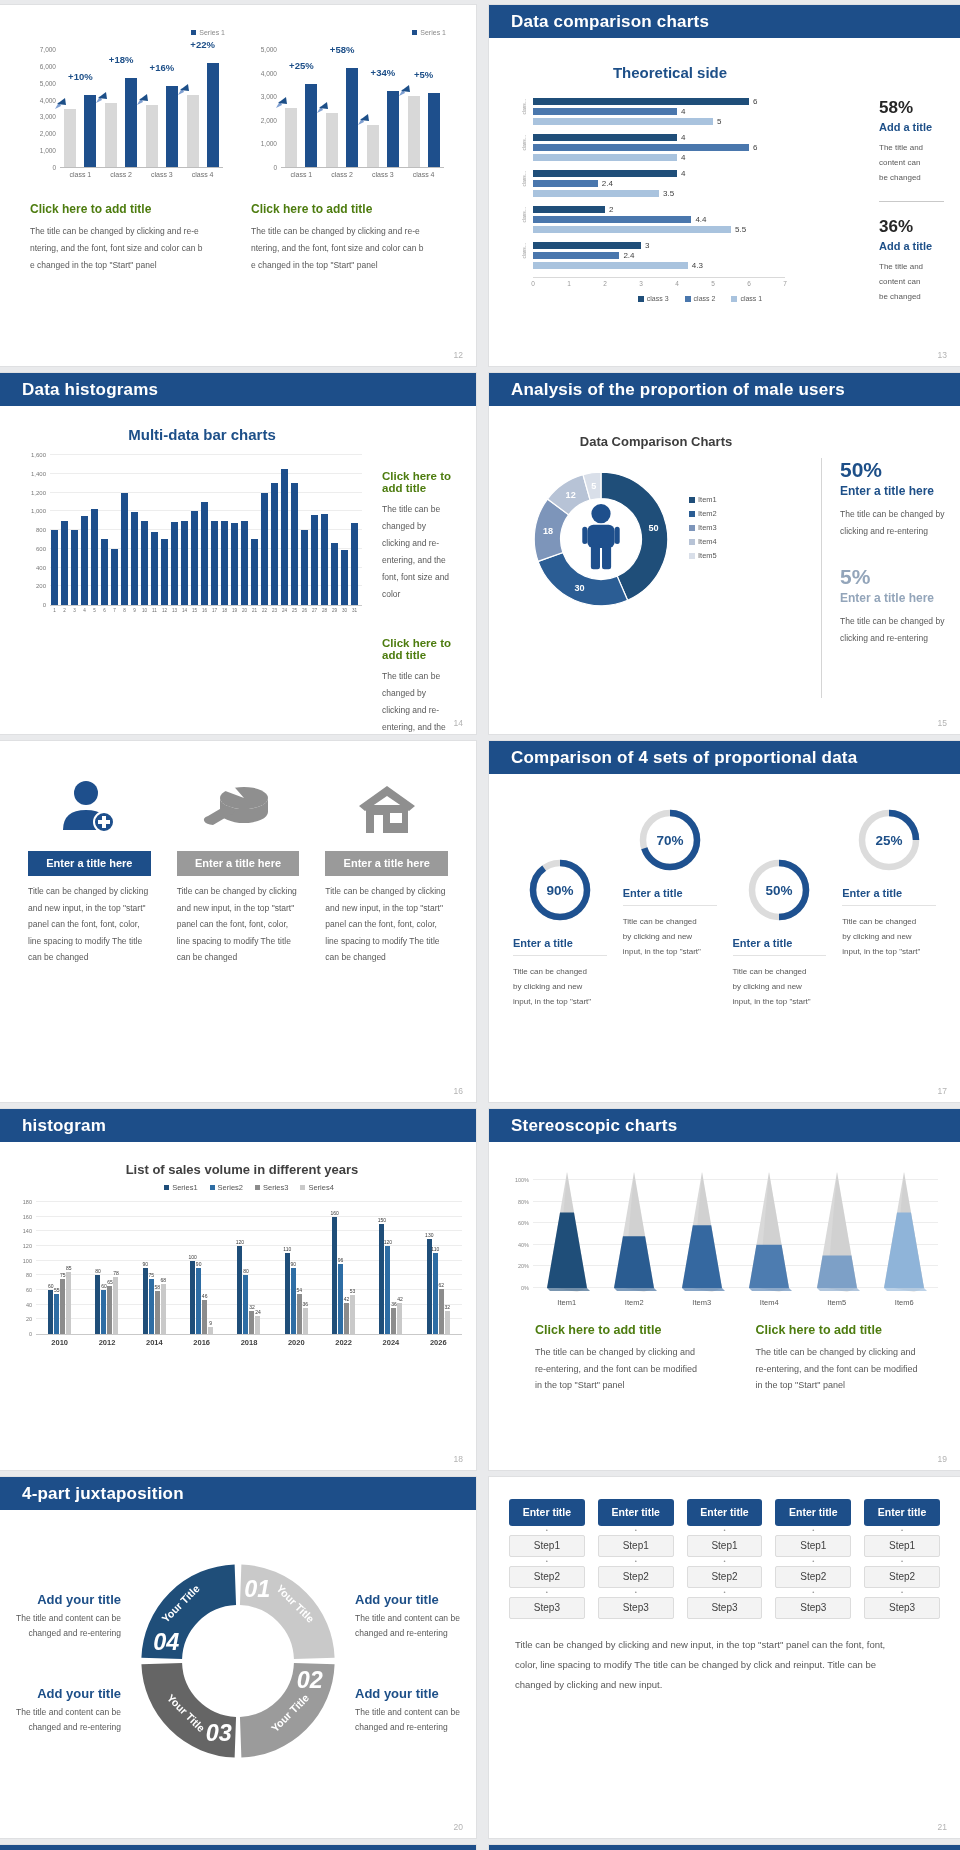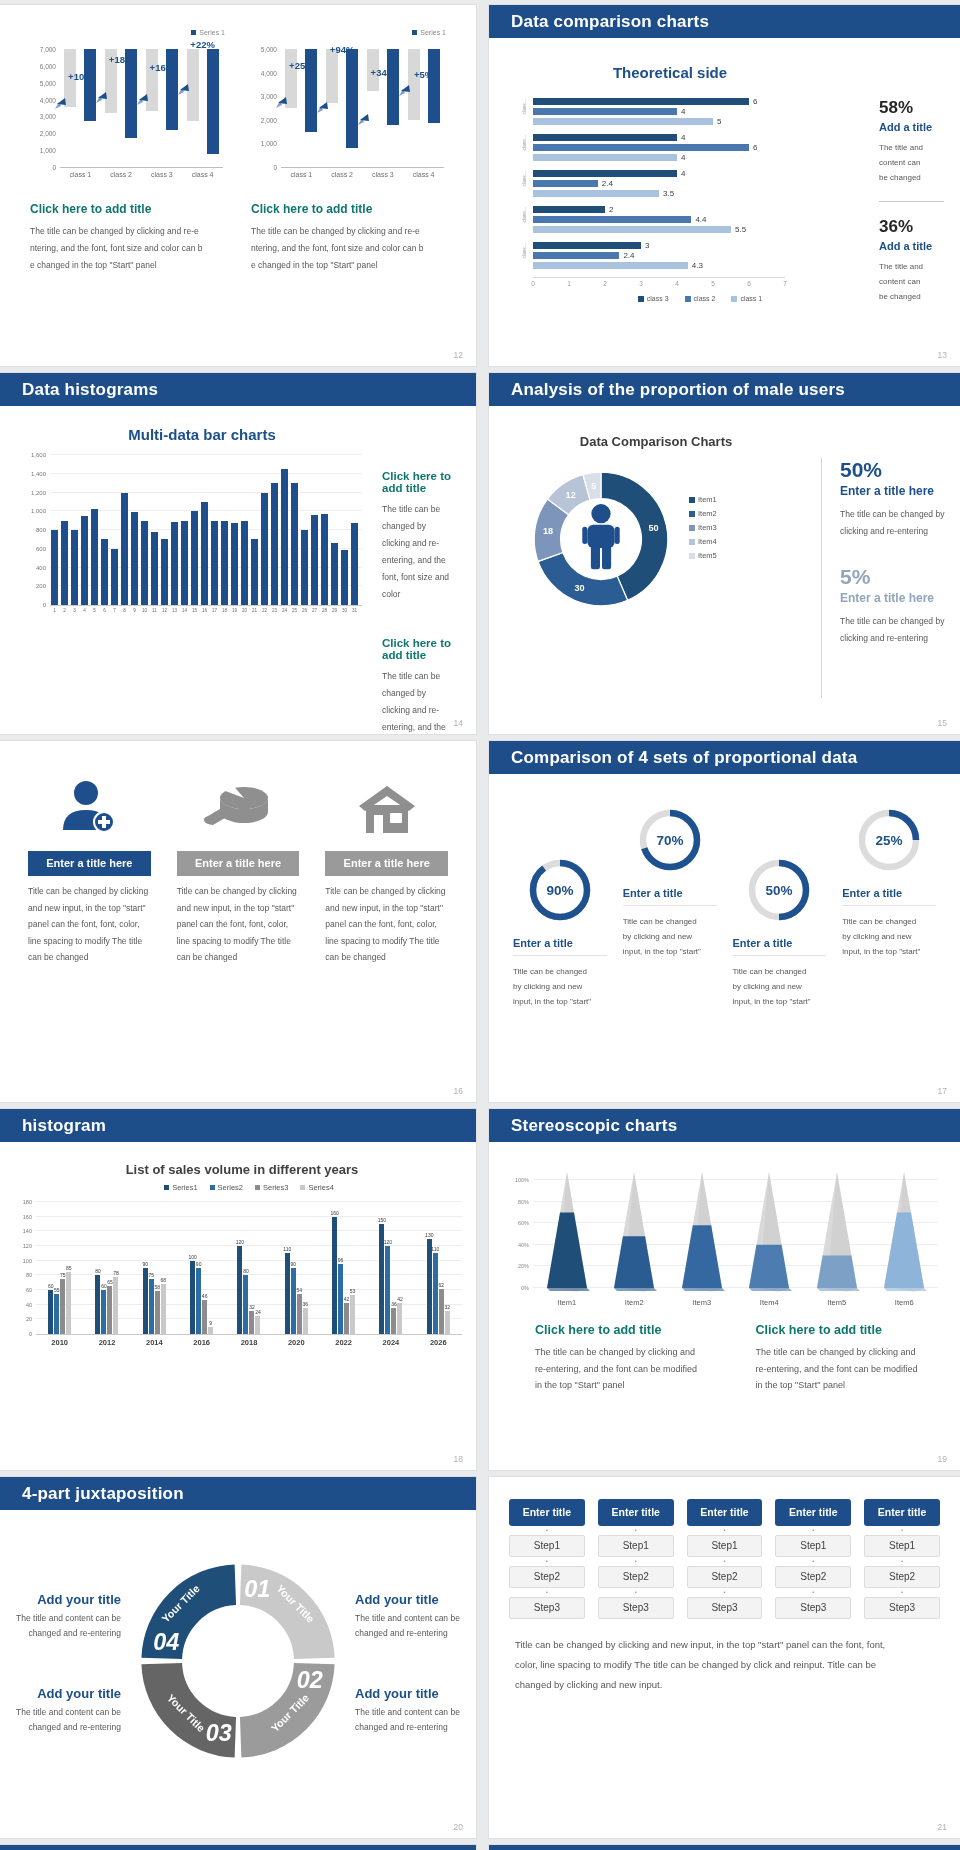--- a/index.html
+++ b/index.html
@@ -1,31 +1,31 @@
 <!DOCTYPE html>
 <html><head>
 <meta charset="utf-8">
 <style>
   html,body{margin:0;padding:0}
   body{width:960px;height:1850px;background:#e9eaec;font-family:"Liberation Sans","DejaVu Sans",sans-serif;overflow:hidden}
   .deck{position:absolute;top:5px;left:0;display:grid;grid-template-columns:476px 471px;grid-auto-rows:361px;gap:7px 13px}
   .slide{background:#fff;position:relative;overflow:hidden;box-shadow:0 0 0 1px rgba(0,0,0,.04)}
   .slide-header{height:33px;background:#1d4e89;color:#fff;font-weight:bold;font-size:17px;line-height:33px;padding-left:22px;letter-spacing:.2px}
   .pageno{position:absolute;right:13px;bottom:6px;font-size:8.5px;color:#b3b3b3}
-  h3.blue-title{font-size:12px;font-weight:bold;color:#0f766e;margin:0}
+  h3.blue-title{font-size:12px;font-weight:bold;color:#4d7c0f;margin:0}
   p.gray{font-size:8.5px;color:#595959;line-height:2;margin:7px 0 0;white-space:pre-line}
   .sq{display:inline-block;width:5px;height:5px;background:#1e4f8c}
   
   .s12-charts{display:flex;gap:26px;padding:0 30px;margin-top:22px}
   .mini-chart{flex:1}
   .mc-legend{display:flex;justify-content:flex-end;align-items:center;gap:3px;font-size:7px;color:#8a8a8a;height:10px;margin-bottom:12px}
   .mc-area{position:relative;height:118px;margin:0 2px 0 30px;border-bottom:1px solid #bdbdbd}
   .mc-ylab{position:absolute;left:-30px;width:26px;text-align:right;font-size:6.5px;color:#7a7a7a}
   .mc-groups{position:absolute;inset:0;display:flex}
-  .mc-group{flex:1;display:flex;justify-content:center;gap:8px;position:relative}
+  .mc-group{flex:1;display:flex;align-items:flex-end;justify-content:center;gap:8px;position:relative}
   .mc-bar{width:12px}
   .mc-pct{position:absolute;left:50%;transform:translateX(-50%);font-size:9.5px;font-weight:bold;color:#1d4f88;white-space:nowrap}
   .mc-pin{position:absolute;left:calc(50% - 26px);width:13px;height:13px}
   .mc-x{display:flex;margin:3px 2px 0 30px}
   .mc-x span{flex:1;text-align:center;font-size:7px;color:#6e6e6e}
   .s12-caps{display:flex;gap:26px;padding:0 30px;margin-top:24px}
   .cap{flex:1}
   
   .s13-body{display:flex;padding:0 16px 0 24px}
   .s13-chart{width:354px}
@@ -217,21 +217,21 @@
                   <div class="mc-bar" style="height: 82.6px; background: rgb(30, 79, 140);"></div>
                   <div class="mc-pct" style="bottom: 95.6px;">+25%</div>
                   <div class="mc-pin" style="bottom: 59px;"><svg width="13" height="13" viewBox="0 0 13 13">
                       <polygon points="1,12 5,5 7,9" fill="#7e9fd1"></polygon>
                       <polygon points="3,7 11,1 12,8" fill="#1d4f88"></polygon>
                     </svg></div>
                 </div>
                 <div class="mc-group">
                   <div class="mc-bar" style="height: 54.28px; background: rgb(216, 216, 216);"></div>
                   <div class="mc-bar" style="height: 99.12px; background: rgb(30, 79, 140);"></div>
-                  <div class="mc-pct" style="bottom: 112.12px;">+94%</div>
+                  <div class="mc-pct" style="bottom: 112.12px;">+58%</div>
                   <div class="mc-pin" style="bottom: 54.28px;"><svg width="13" height="13" viewBox="0 0 13 13">
                       <polygon points="1,12 5,5 7,9" fill="#7e9fd1"></polygon>
                       <polygon points="3,7 11,1 12,8" fill="#1d4f88"></polygon>
                     </svg></div>
                 </div>
                 <div class="mc-group">
                   <div class="mc-bar" style="height: 42.48px; background: rgb(216, 216, 216);"></div>
                   <div class="mc-bar" style="height: 75.52px; background: rgb(30, 79, 140);"></div>
                   <div class="mc-pct" style="bottom: 88.52px;">+34%</div>
                   <div class="mc-pin" style="bottom: 42.48px;"><svg width="13" height="13" viewBox="0 0 13 13">

